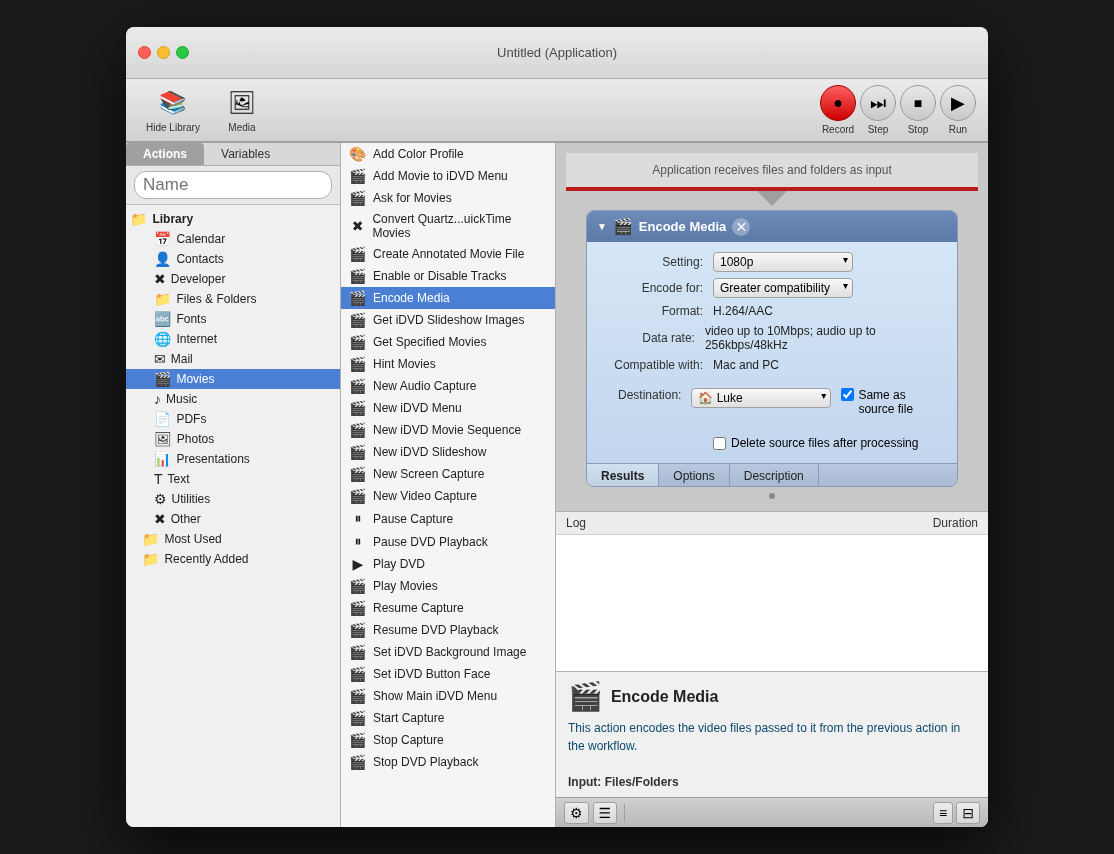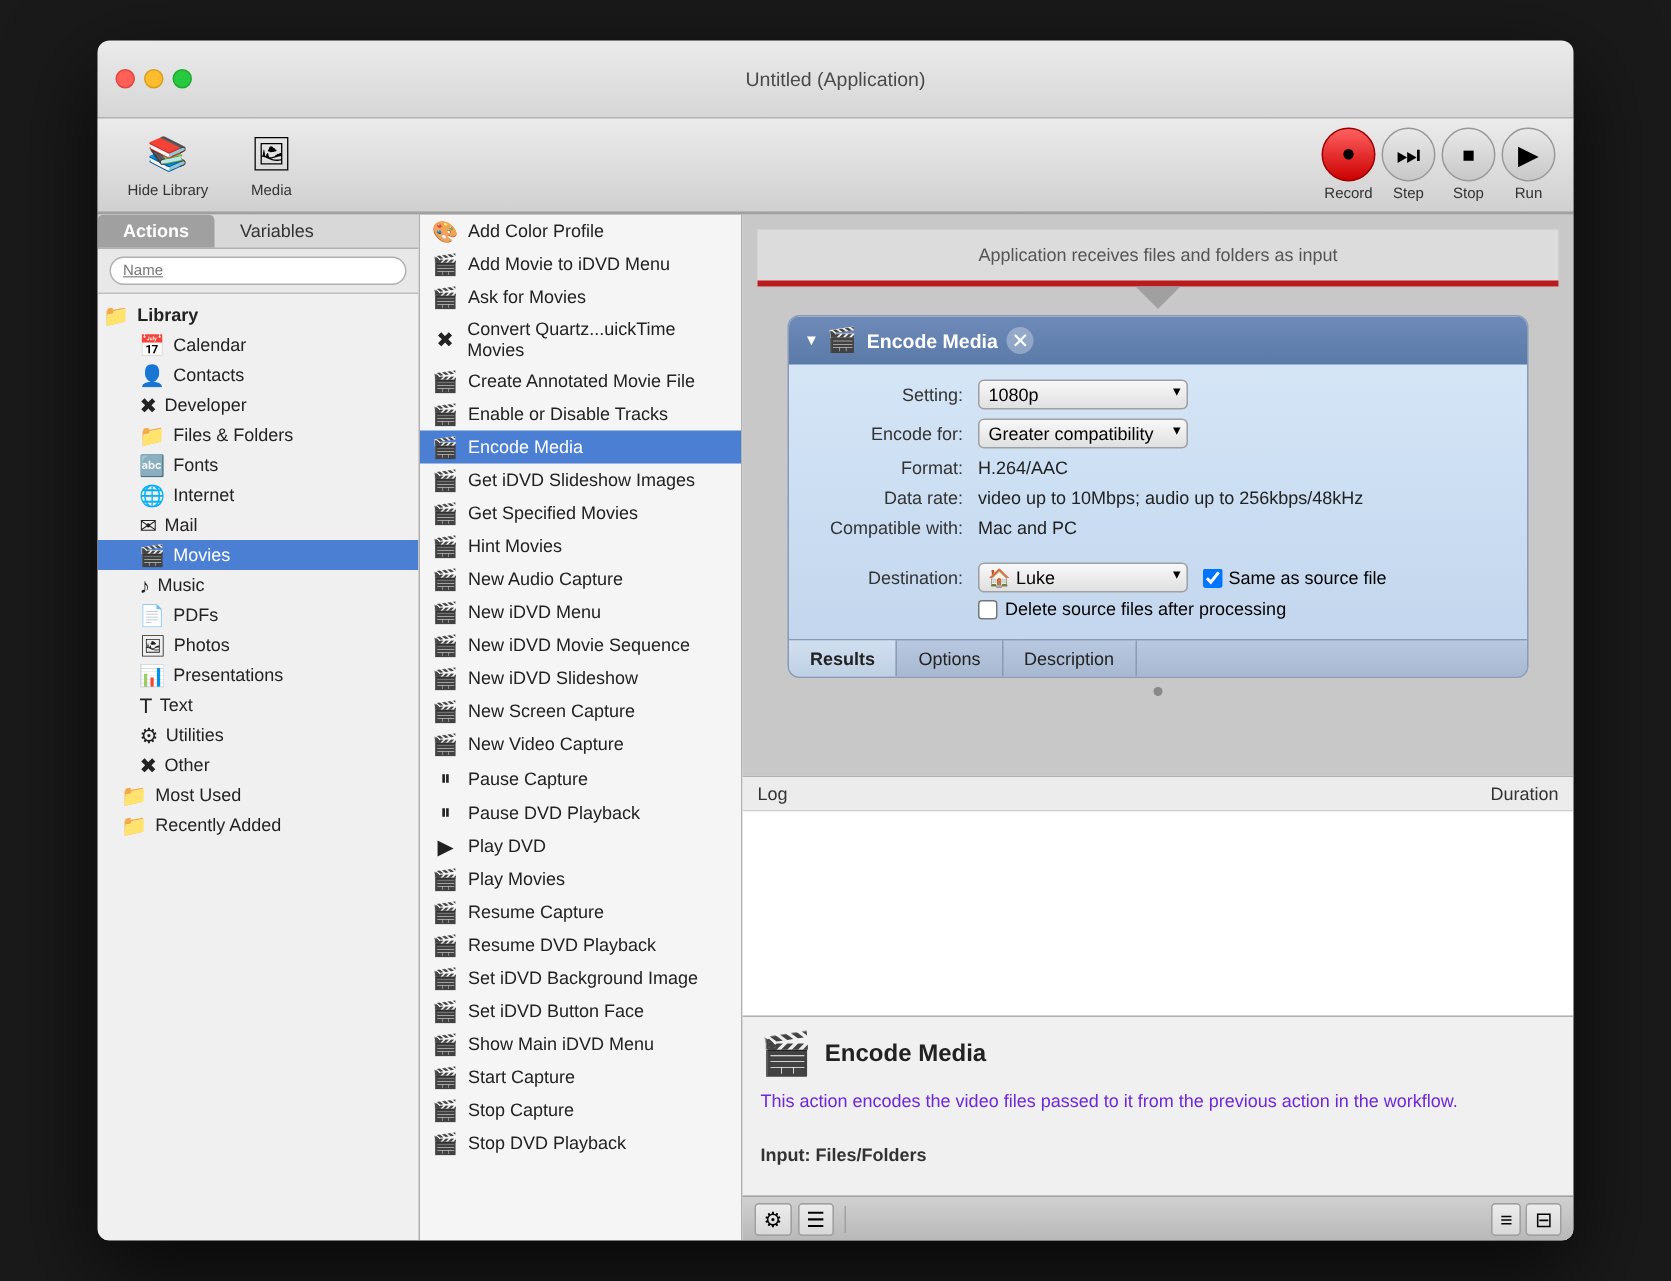--- a/index.html
+++ b/index.html
@@ -8,21 +8,21 @@
       font-size: 12px;
       background: #1a1a1a;
       display: flex;
       justify-content: center;
       align-items: center;
       width: 1114px;
       height: 854px;
       overflow: hidden;
     }
     .window {
-      width: 984px;
+      width: 862px;
       height: 800px;
       background: #c8c8c8;
       border-radius: 8px;
       box-shadow: 0 20px 60px rgba(0,0,0,0.7);
       display: flex;
       flex-direction: column;
       overflow: hidden;
     }
     
     .titlebar {
@@ -154,24 +154,23 @@
       padding: 5px 8px;
       background: #e8e8e8;
       border-bottom: 1px solid #c0c0c0;
     }
     .search-input {
       width: 100%;
       padding: 3px 8px;
       border-radius: 12px;
       border: 1px solid #b0b0b0;
       background: white;
-      font-size: 10px;
+      font-size: 17px;
       color: #999;
       outline: none;
-      text-decoration: underline;
     }
     .library-tree {
       flex: 1;
       overflow-y: auto;
       padding: 4px 0;
     }
     .tree-item {
       display: flex;
       align-items: center;
       padding: 2px 8px 2px 16px;
@@ -315,22 +314,22 @@
     .select-wrapper::after {
       content: '▾';
       position: absolute;
       right: 5px;
       top: 2px;
       font-size: 10px;
       pointer-events: none;
     }
     .destination-row {
       display: flex;
-      align-items: center;
-      margin-bottom: 4px;
+      align-items: flex-start;
+      margin-bottom: 20px;
       font-size: 12px;
     }
     .checkbox-row {
       display: flex;
       align-items: center;
       margin-left: 110px;
       font-size: 12px;
       gap: 5px;
       margin-bottom: 3px;
     }
@@ -387,21 +386,21 @@
       margin-bottom: 6px;
     }
     .bottom-icon { font-size: 28px; }
     .bottom-title {
       font-size: 16px;
       font-weight: 700;
       color: #222;
     }
     .bottom-description {
       font-size: 12px;
-      color: #6d28d9;
+      color: #0c4a6e;
       margin-bottom: 20px;
       line-height: 1.5;
     }
     .bottom-meta {
       font-size: 12px;
       color: #333;
       font-weight: 600;
     }
     
     .bottom-toolbar {

